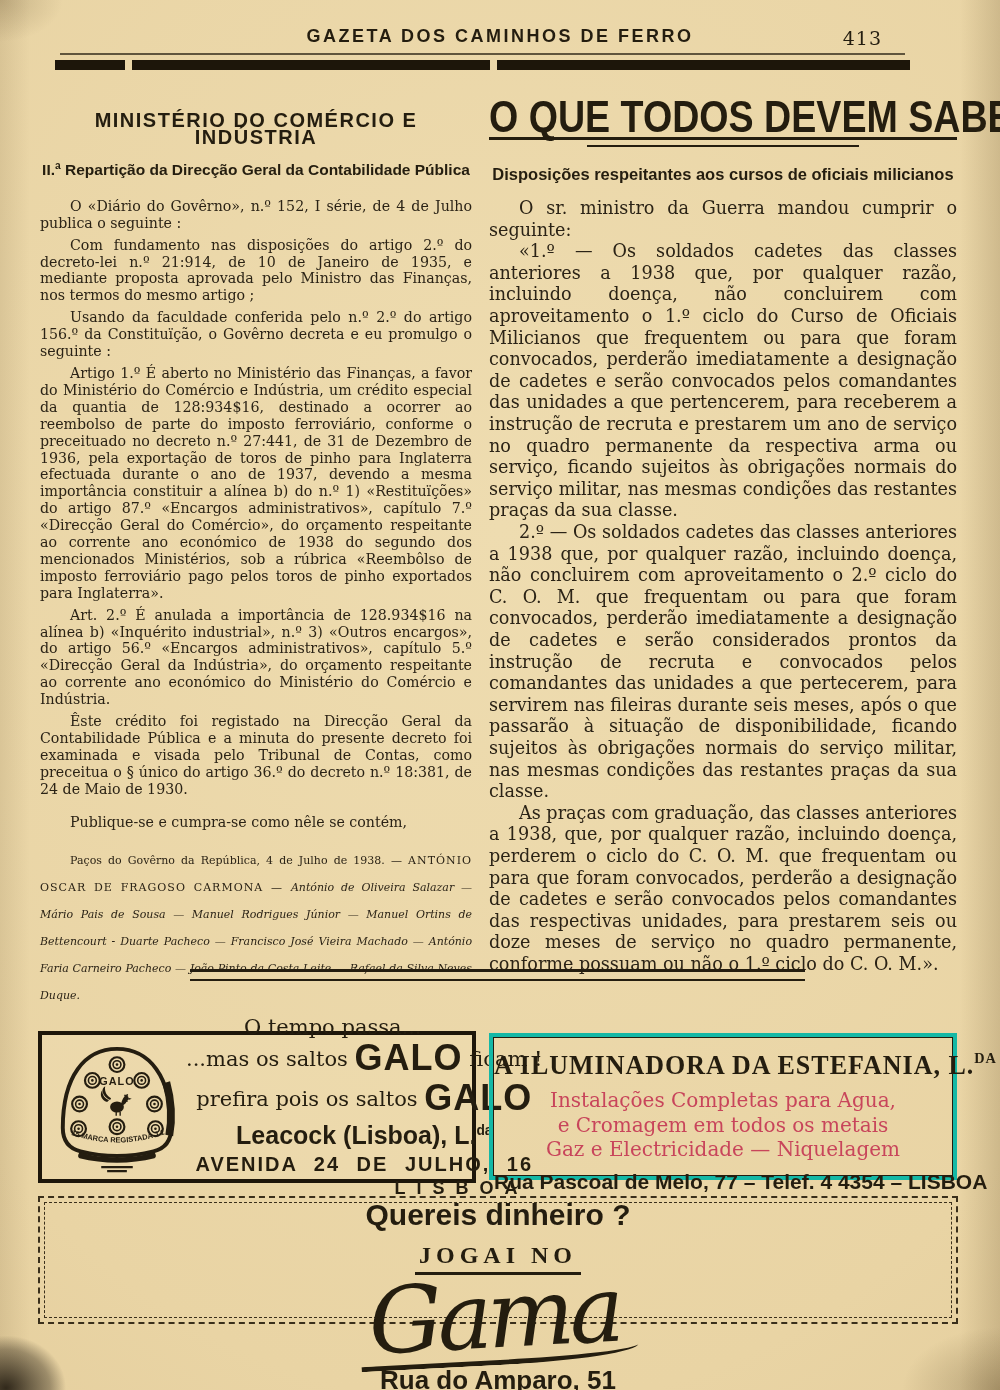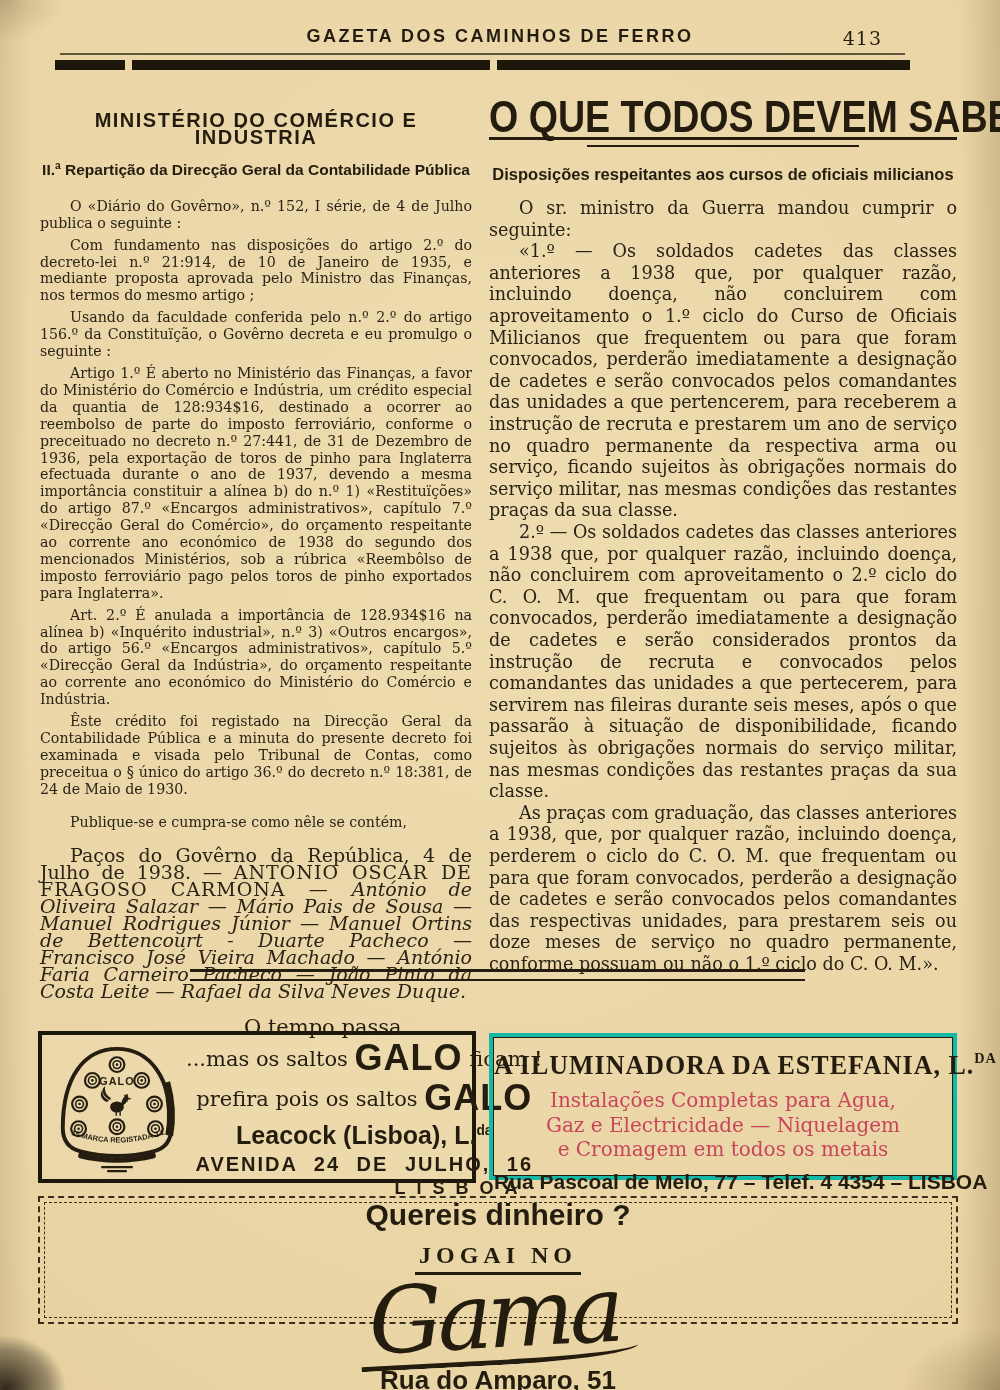--- a/index.html
+++ b/index.html
@@ -29,21 +29,21 @@
   .col-right{top:100px;left:489px;width:468px;font-size:17.6px;line-height:21.6px;text-align:justify;}
   .h-ministry{font-family:"Liberation Sans",sans-serif;font-weight:bold;font-size:20px;
     text-align:center;letter-spacing:1.5px;margin:0 0 14px 0;color:#241d0f;}
   .h-dept{font-family:"Liberation Sans",sans-serif;font-weight:bold;font-size:15.5px;
     text-align:center;line-height:20px;margin:0 0 18px 0;color:#241d0f;}
   .h-decree{font-family:"Liberation Sans",sans-serif;font-weight:bold;font-size:14.5px;
     text-align:center;letter-spacing:1.5px;margin:16px 0 16px 0;color:#241d0f;}
   .col-left p, .col-right p{margin:0;text-indent:30px;}
   .col-left p.sp{margin-top:5px;}
   .publish{margin-top:16px !important;}
-  .signature{margin-top:16px !important;line-height:17px;font-size:19px;}
+  .signature{margin-top:16px !important;line-height:27px;font-size:11px;}
   .sig-pres{letter-spacing:1px;}
   .sig-min{font-style:italic;}
   .headline{font-family:"Liberation Sans",sans-serif;font-weight:bold;font-size:40px;
     color:#241d0f;white-space:nowrap;transform:scaleX(.94) scaleY(1.12);transform-origin:left center;
     text-indent:0;margin:0;padding-top:6px;}
   .headline-rule1{height:3.5px;background:#241d0f;margin-top:9px;}
   .headline-rule2{height:2px;background:#241d0f;width:58%;margin:5px auto 0 auto;}
   .h-sub{font-family:"Liberation Sans",sans-serif;font-weight:bold;font-size:16.5px;
     line-height:21px;text-align:center;margin:17px 0 13px 0;color:#241d0f;}
   .sup{font-size:.55em;vertical-align:super;}
@@ -180,22 +180,22 @@
     <div class="galo-l4"><span>Leacock (Lisboa), L.</span><span class="sup">da</span></div>
     <div class="galo-l5">AVENIDA 24 DE JULHO, 16</div>
     <div class="galo-l6">LISBOA</div>
   </div>
 </div>
 
 <div class="abs ad-ilum">
   <div class="ilum-title"><span>A ILUMINADORA DA ESTEFANIA, L.</span><span class="sup">DA</span></div>
   <div class="ilum-red" style="color:#c8455b;">
     <div>Instalações Completas para Agua,</div>
+    <div>e Cromagem em todos os metais</div>
     <div>Gaz e Electricidade — Niquelagem</div>
-    <div>e Cromagem em todos os metais</div>
   </div>
   <div class="ilum-addr">Rua Pascoal de Melo, 77 – Telef. 4 4354 – LISBOA</div>
 </div>
 
 <div class="abs ad-gama">
   <div class="gama-left">
     <div class="gama-q">Quereis dinheiro ?</div>
     <div class="gama-j">JOGAI NO</div>
   </div>
   <div class="gama-brand">Gama</div>

